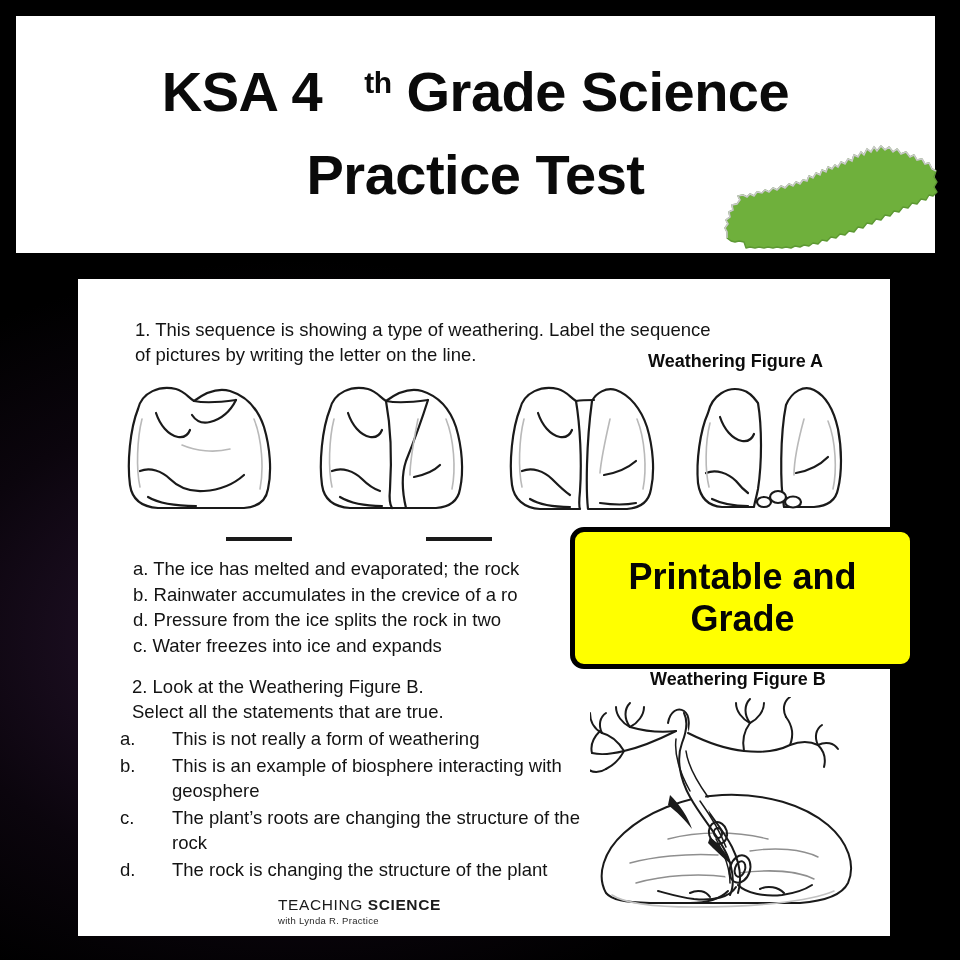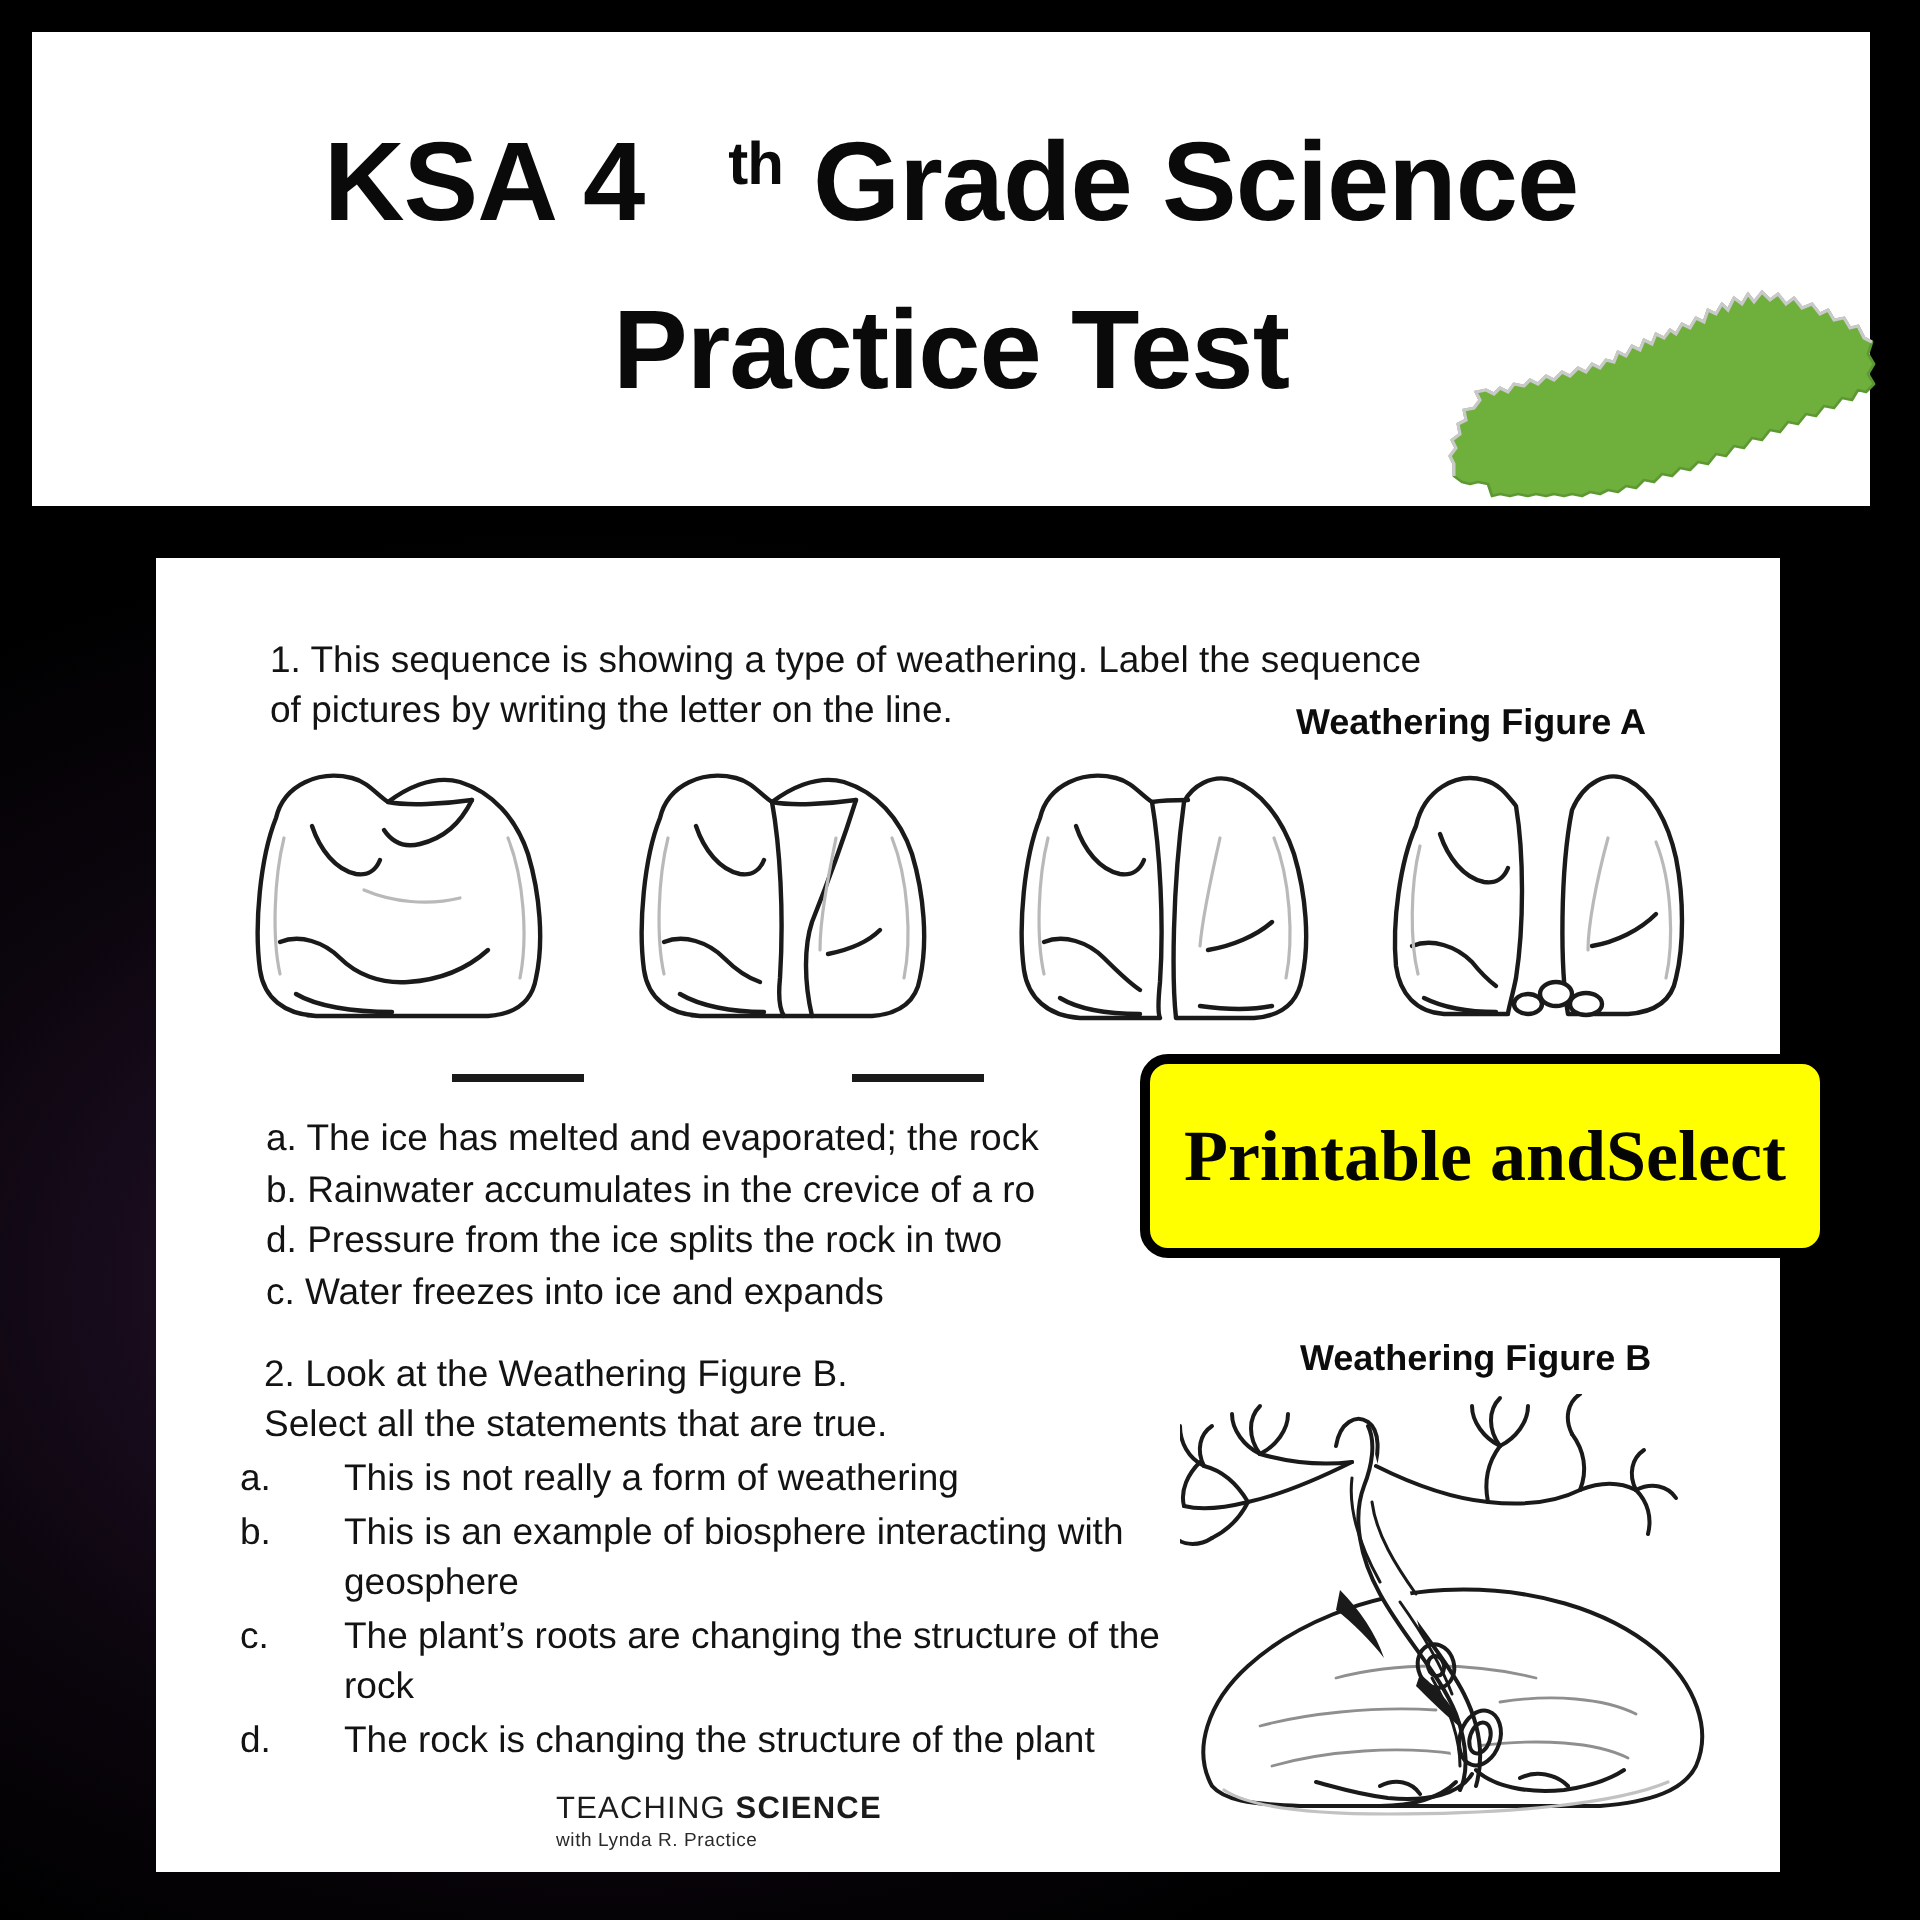--- a/index.html
+++ b/index.html
@@ -224,31 +224,30 @@
     margin-top: 1px;
     white-space: nowrap;
   }
 
   
   #promo-badge {
     position: absolute;
     left: 570px;
     top: 527px;
     width: 345px;
-    height: 102px;
+    height: 142px;
     background: #ffff00;
     border: 5px solid #000000;
     border-radius: 14px;
     box-sizing: border-box;
     display: flex;
-    flex-direction: row;
+    flex-direction: column;
     align-items: center;
     justify-content: center;
     z-index: 40;
-    font-family: Liberation Serif, serif;
   }
   .badge-line {
     font-size: 36px;
     line-height: 42px;
     font-weight: bold;
     color: #050505;
     text-align: center;
     white-space: nowrap;
   }
 </style>
@@ -491,16 +490,16 @@
       <div id="footer-logo">
         <div id="logo-top"><span>TEACHING </span><span class="bold-part">SCIENCE</span></div>
         <div id="logo-sub">with Lynda R. Practice</div>
       </div>
 
     </div>
   </div>
 
   <div id="promo-badge">
     <div class="badge-line">Printable and</div>
-    <div class="badge-line">Select</div>
+    <div class="badge-line">Grade</div>
   </div>
 
 </div>
 
 </body></html>

